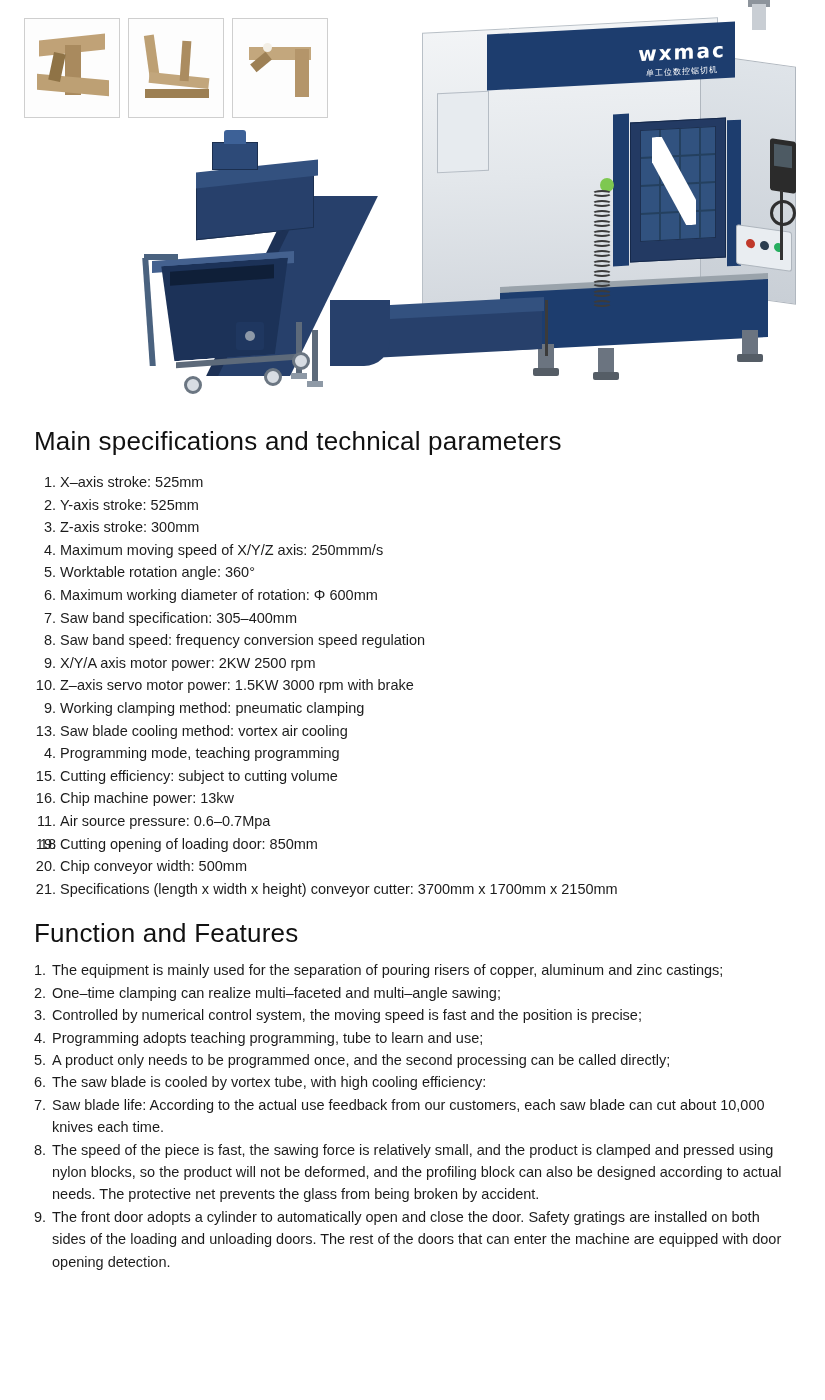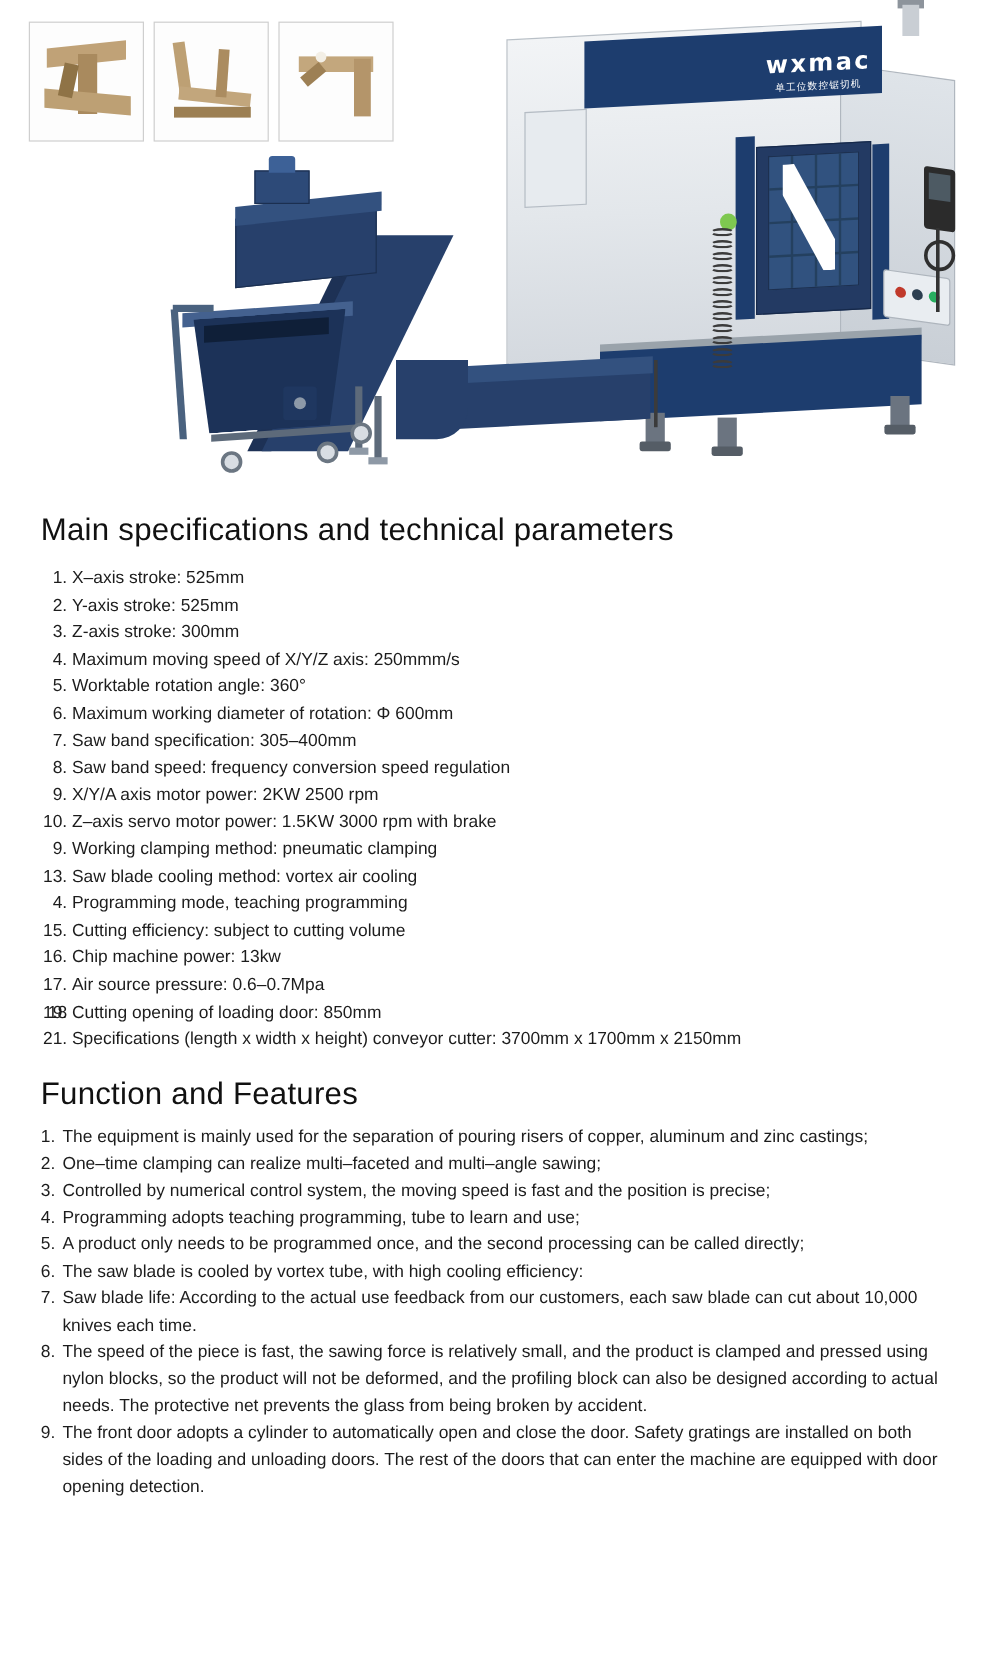--- a/index.html
+++ b/index.html
@@ -407,23 +407,24 @@
     <li><span class="num">6.</span><span>Maximum working diameter of rotation:  Φ 600mm</span></li>
     <li><span class="num">7.</span><span>Saw band specification: 305–400mm</span></li>
     <li><span class="num">8.</span><span>Saw band speed: frequency conversion speed regulation</span></li>
     <li><span class="num">9.</span><span>X/Y/A axis motor power: 2KW 2500 rpm</span></li>
     <li><span class="num">10.</span><span>Z–axis servo motor power: 1.5KW 3000 rpm with brake</span></li>
     <li><span class="num">9.</span><span>Working clamping method: pneumatic clamping</span></li>
     <li><span class="num">13.</span><span>Saw blade cooling method: vortex air cooling</span></li>
     <li><span class="num">4.</span><span>Programming mode, teaching programming</span></li>
     <li><span class="num">15.</span><span>Cutting efficiency: subject to cutting volume</span></li>
     <li><span class="num">16.</span><span>Chip machine power: 13kw</span></li>
-    <li><span class="num">17.</span><span>Air source pressure: 0.6–0.7Mpa</span></li>
+    <li><span class="num">11.</span><span>Air source pressure: 0.6–0.7Mpa</span></li>
     <li><span class="num">18</span></li>
     <li><span class="num">19.</span><span>Cutting opening of loading door: 850mm</span></li>
+    <li><span class="num">20.</span><span>Chip conveyor width: 500mm</span></li>
     <li><span class="num">21.</span><span>Specifications (length x width x height) conveyor cutter: 3700mm x 1700mm x 2150mm</span></li>
   </ol>
 
   <h2 class="section-title second">Function and Features</h2>
 
   <ol class="feature-list">
     <li><span class="num">1.</span><span>The equipment is mainly used for the separation of pouring risers of copper, aluminum and zinc castings;</span></li>
     <li><span class="num">2.</span><span>One–time clamping can realize multi–faceted and multi–angle sawing;</span></li>
     <li><span class="num">3.</span><span>Controlled by numerical control system, the moving speed is fast and the position is precise;</span></li>
     <li><span class="num">4.</span><span>Programming adopts teaching programming, tube to learn and use;</span></li>

